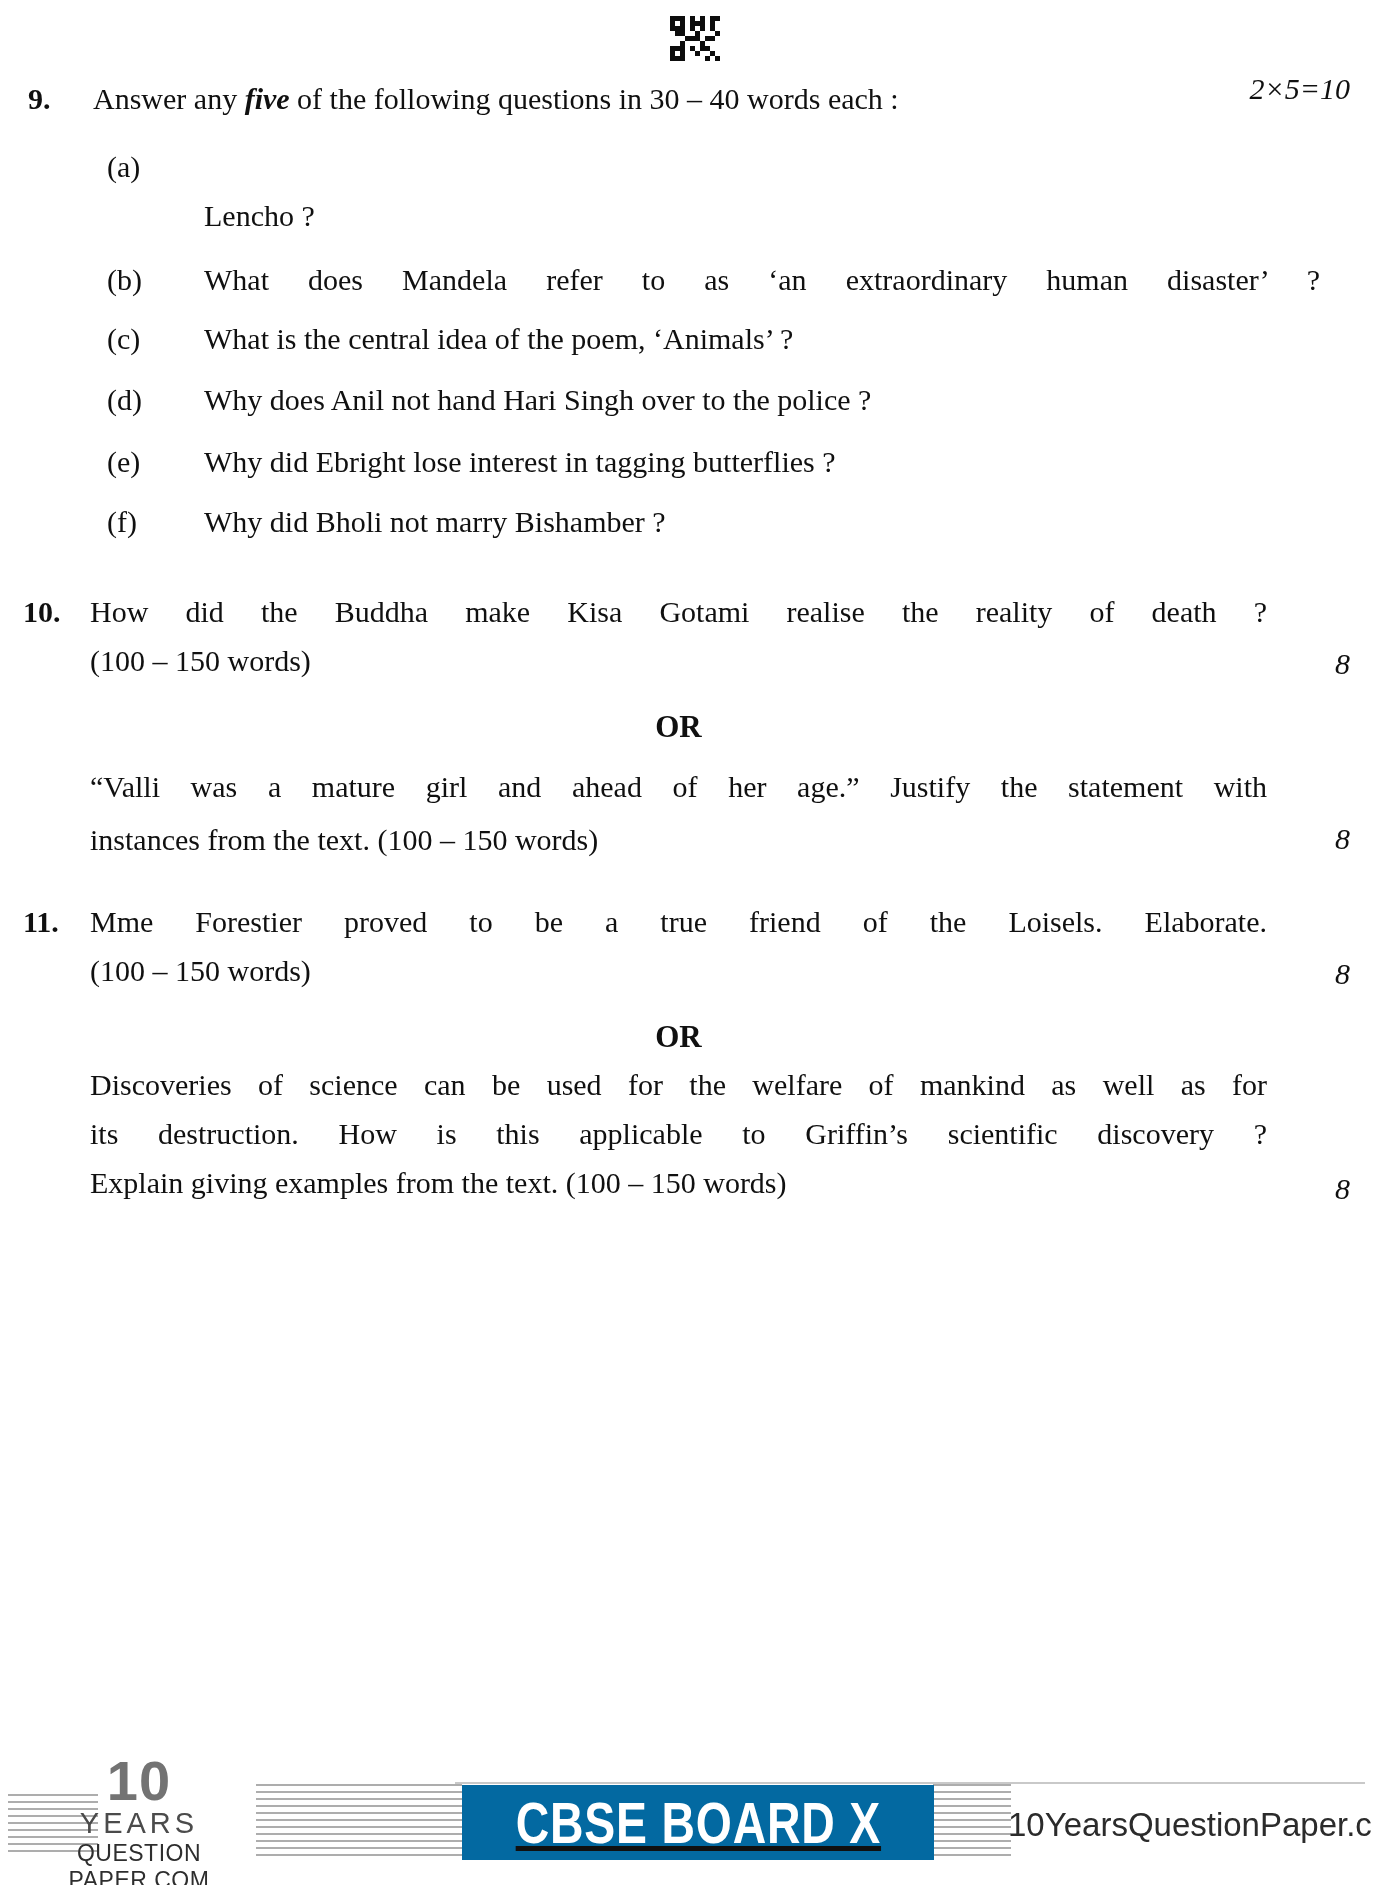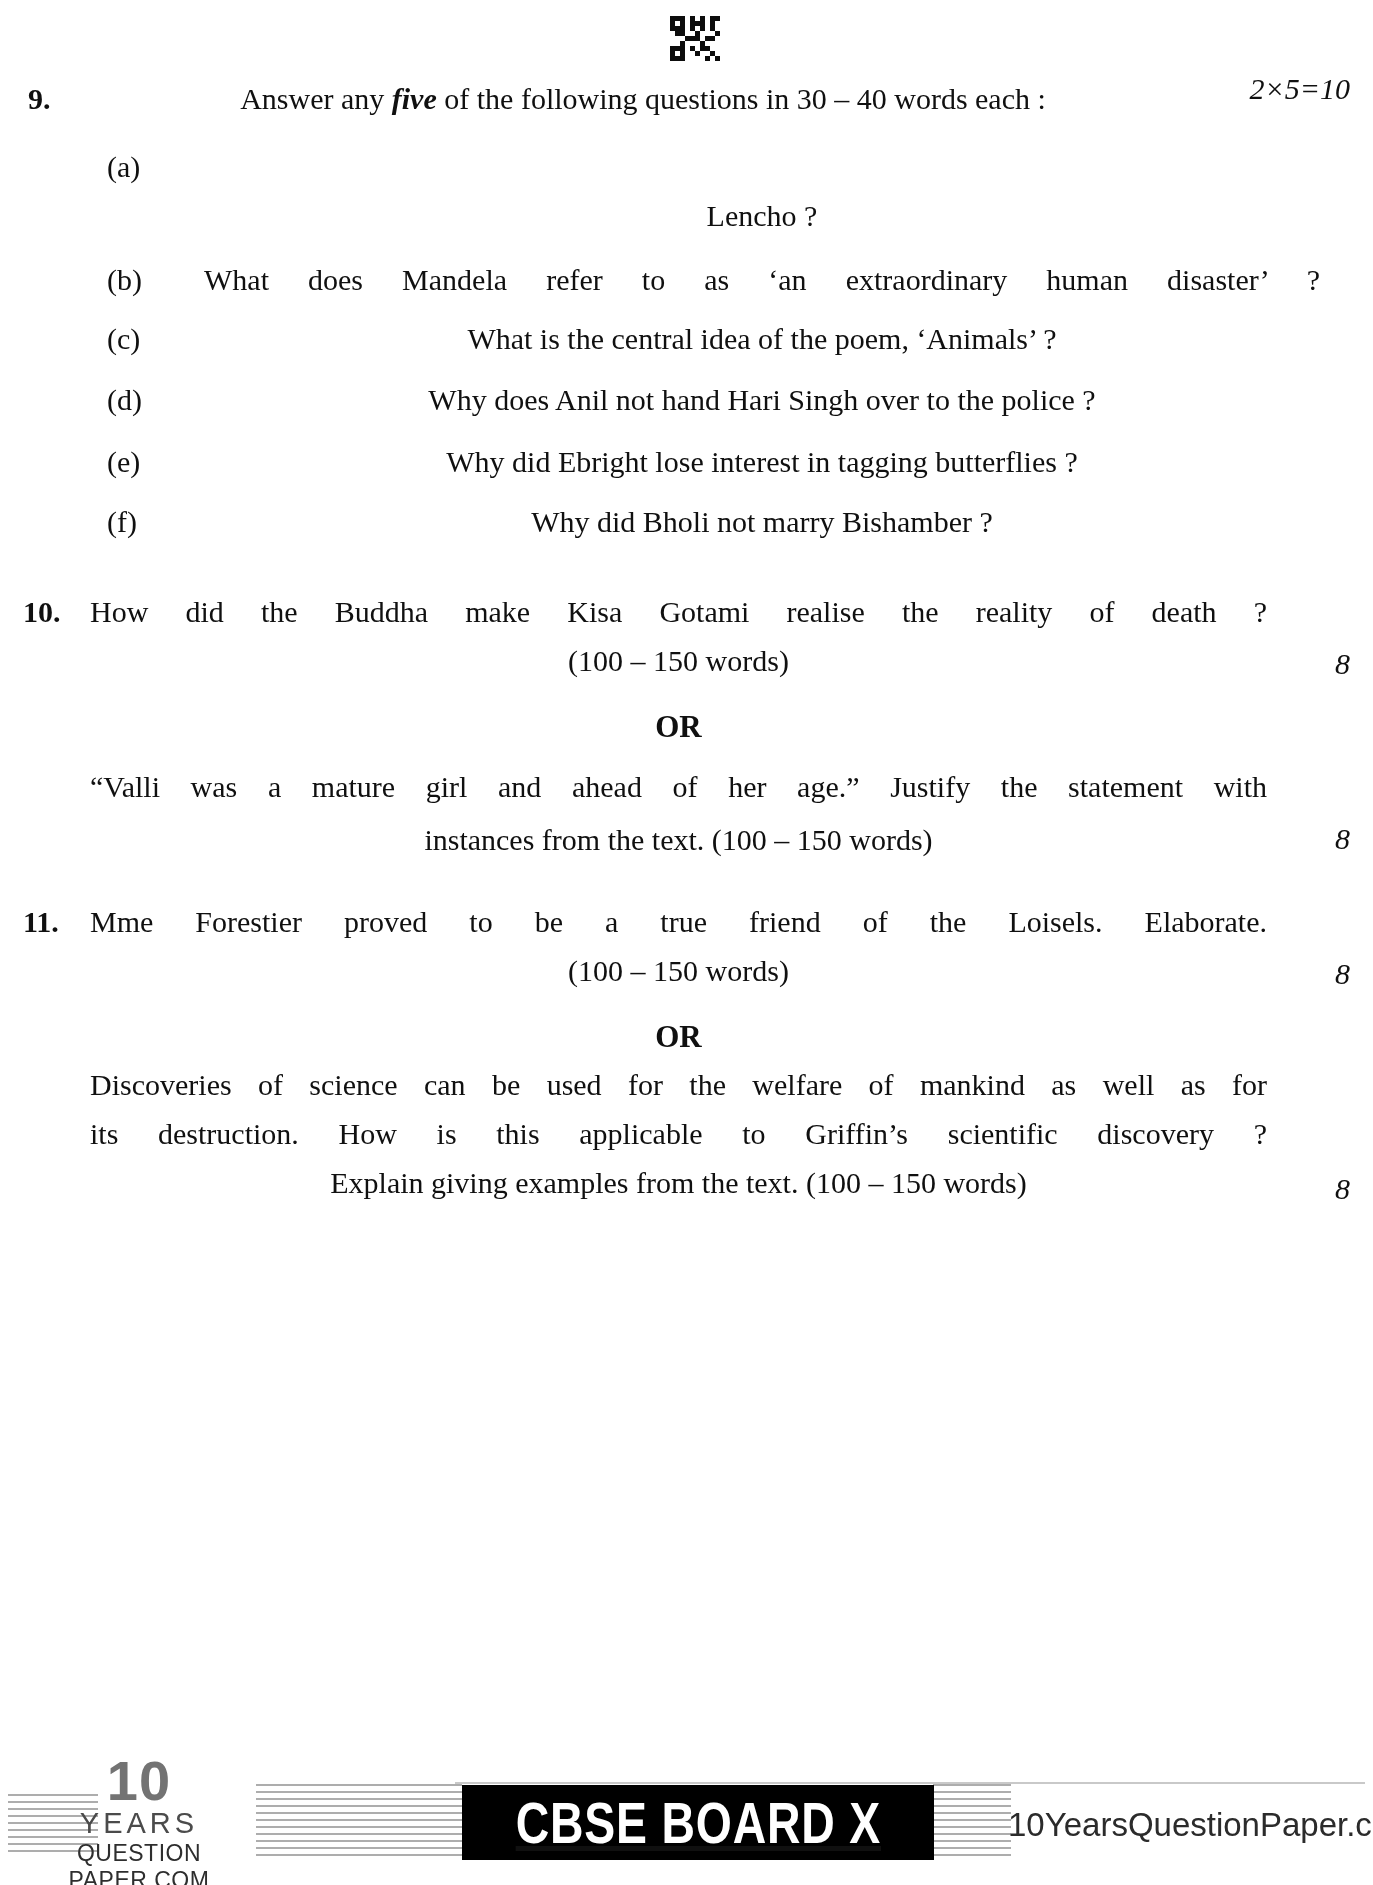--- a/index.html
+++ b/index.html
@@ -11,21 +11,20 @@
     font-family:"Liberation Serif",serif;
     color:#101010;
     overflow:hidden;
   }
   .abs{position:absolute;}
   .line{
     font-size:30px;
     line-height:38px;
     height:38px;
     color:#101010;
-    text-align:center;
   }
   .just{text-align:justify;overflow:hidden;}
   .just::after{content:"";display:inline-block;width:100%;height:0;}
   .qnum{font-weight:bold;font-size:30px;line-height:38px;}
   .sublabel{font-size:30px;line-height:38px;}
   .mark{
     left:1210px;width:140px;
     text-align:right;
     font-style:italic;
     font-size:30px;line-height:38px;
@@ -46,21 +45,21 @@
   .logo{
     left:28px;top:1756px;width:222px;
     text-align:center;
     font-family:"Liberation Sans",sans-serif;
   }
   .logo-number{font-size:56px;font-weight:bold;color:#737373;line-height:50px;letter-spacing:1px;}
   .logo-years{font-size:29px;color:#4b4b4b;letter-spacing:4px;line-height:34px;font-weight:500;}
   .logo-site{font-size:23px;color:#2e2e2e;line-height:27px;letter-spacing:0.5px;}
   .banner{
     left:462px;top:1785px;width:472px;height:75px;
-    background:#000000;
+    background:#0369a1;
     display:flex;align-items:center;justify-content:center;text-decoration:underline;
   }
   .banner-text{
     color:#ffffff;
     font-family:"Liberation Sans",sans-serif;
     font-weight:bold;
     font-size:58px;
     letter-spacing:1px;
     display:inline-block;
     transform:scaleX(0.8);

